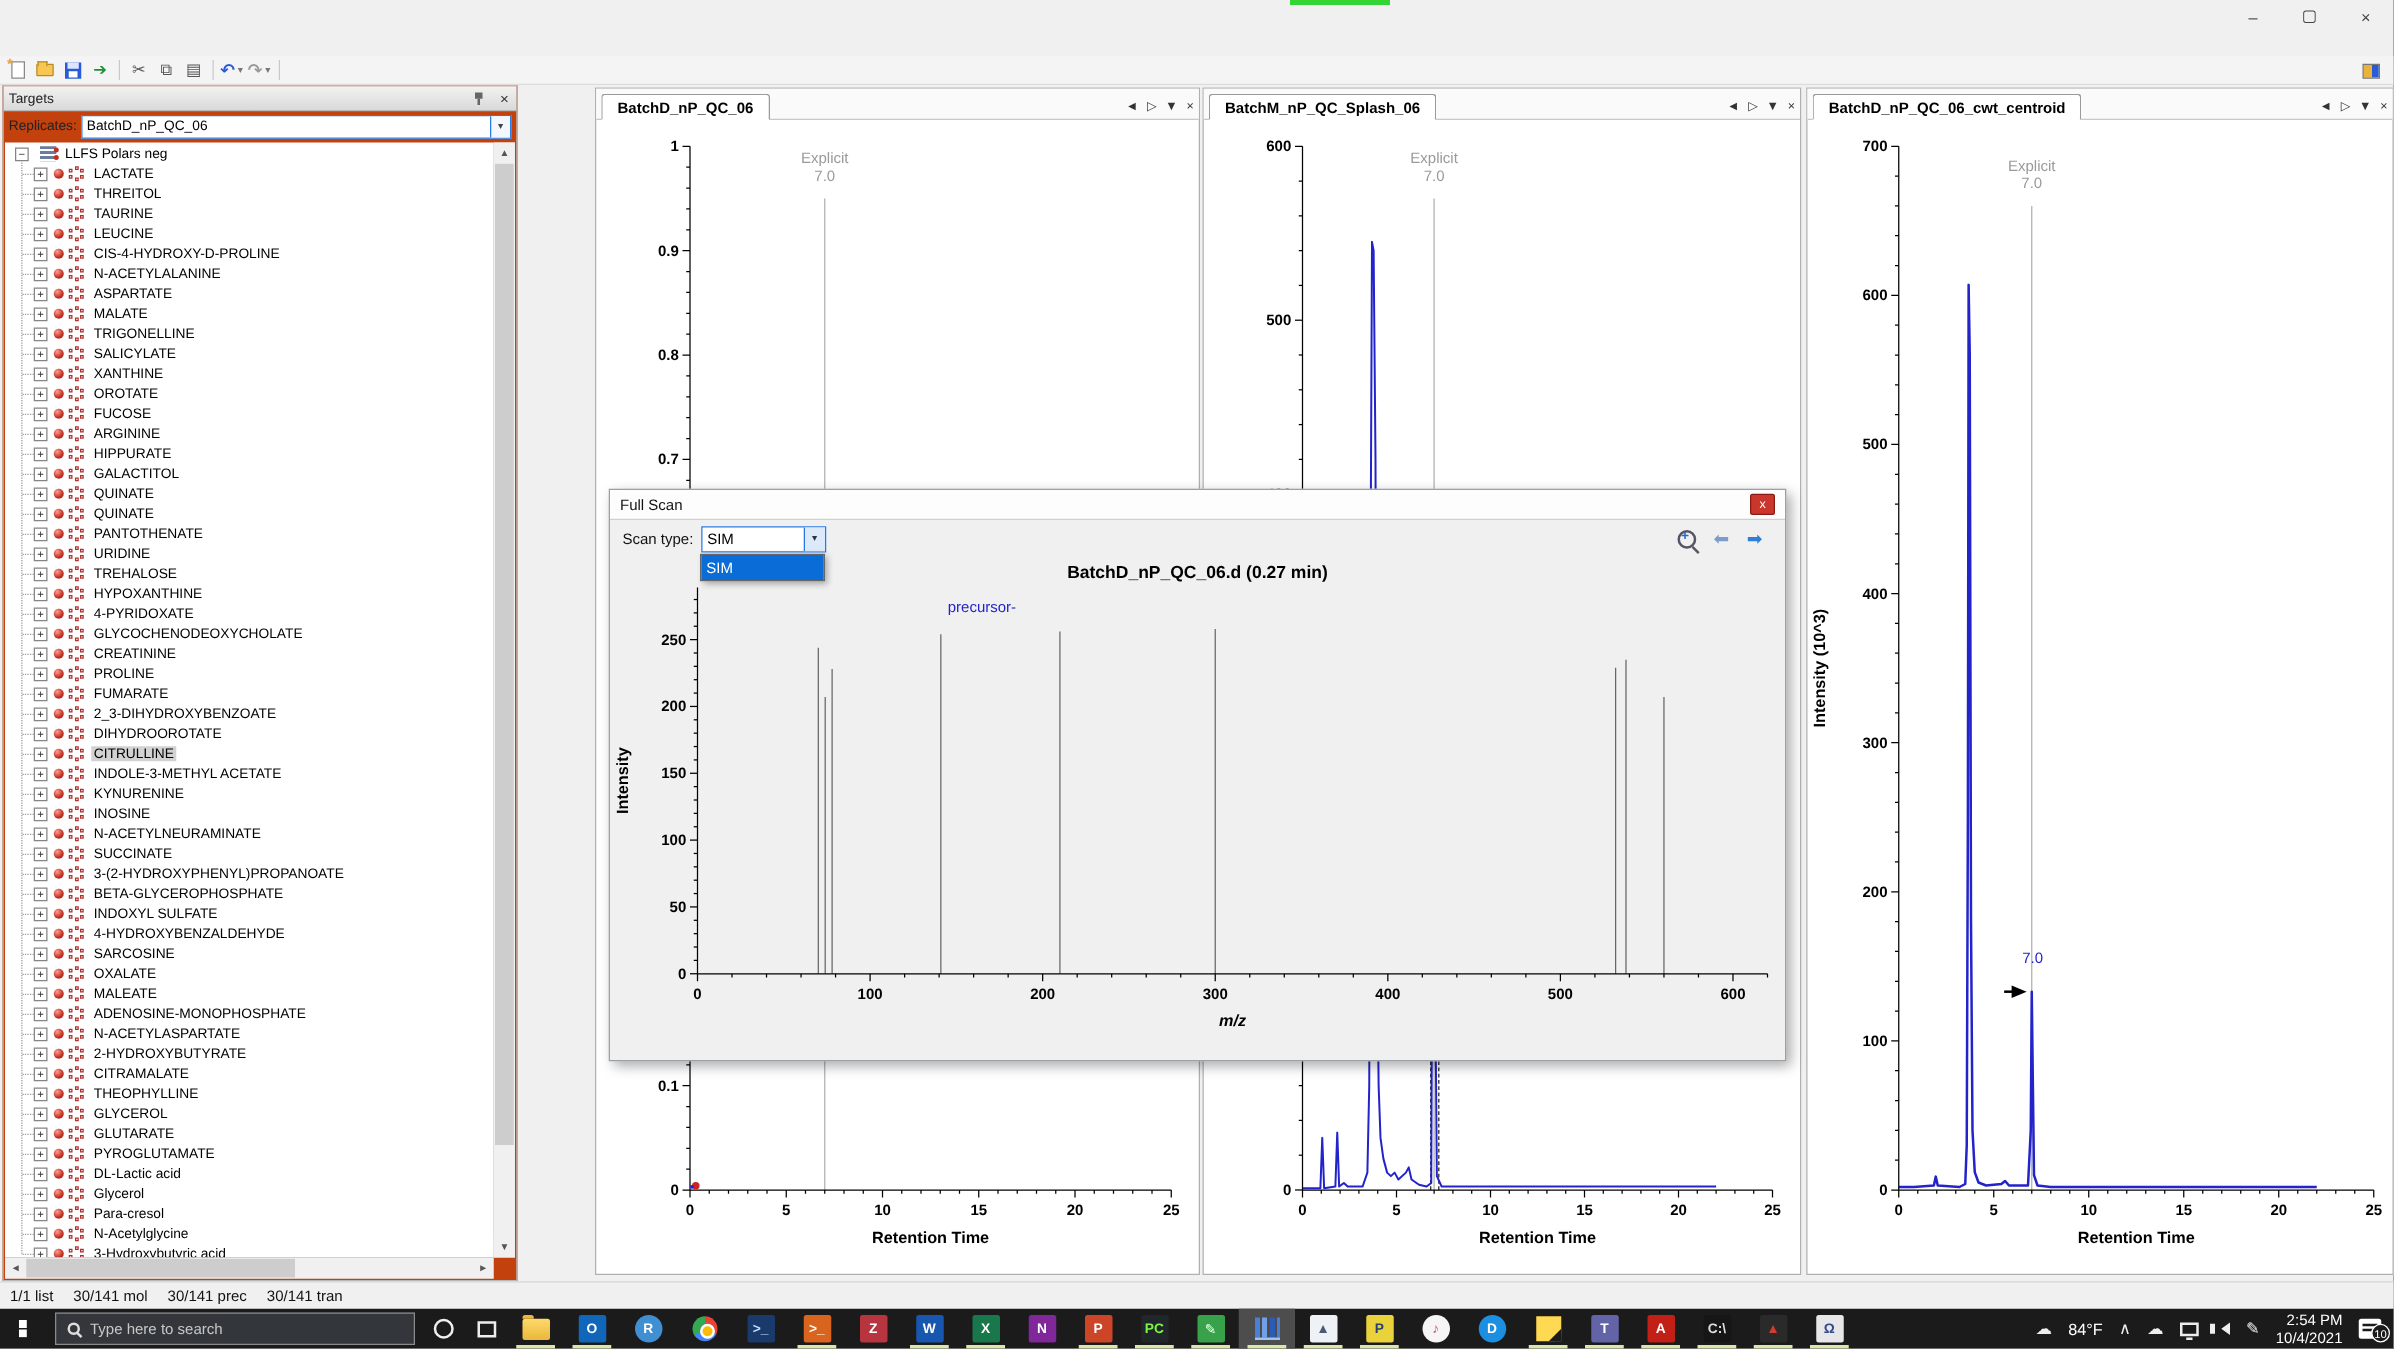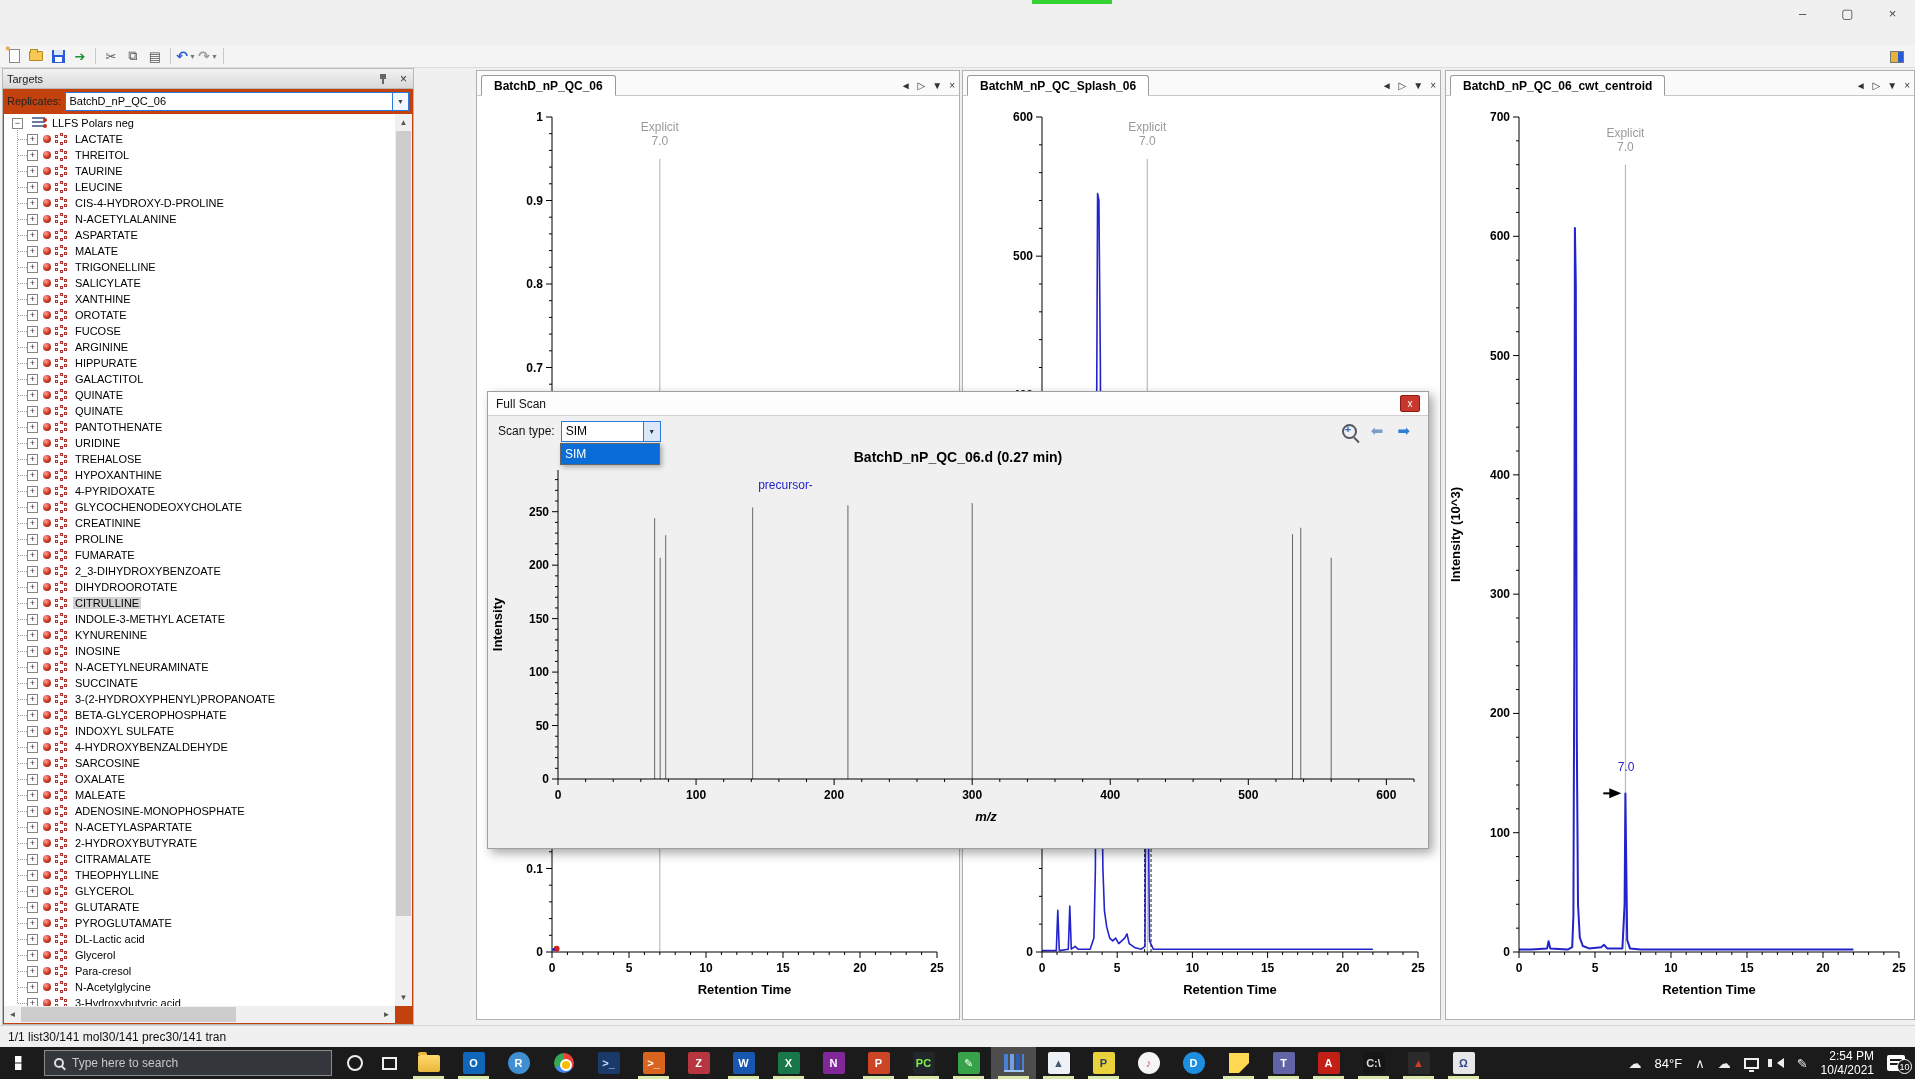--- a/index.html
+++ b/index.html
@@ -87,21 +87,21 @@
   .d-icons{margin-left:auto;display:flex;align-items:center;gap:14px;padding-right:8px;}
   .mag{width:15px;height:15px;border:2px solid #556;border-radius:50%;position:relative;}
   .mag::before{content:"+";position:absolute;left:1px;top:-3px;font-size:11px;color:#2a6cc4;font-weight:bold;}
   .mag::after{content:"";position:absolute;right:-5px;bottom:-4px;width:7px;height:2px;background:#556;transform:rotate(45deg);}
   .arr-l{font-size:15px;color:#7d9cc9;}
   .arr-r{font-size:15px;color:#2f7fd6;}
   .d-chart-title{text-align:center;font-size:14px;font-weight:bold;color:#000;height:22px;line-height:22px;}
   
   .statusbar{position:absolute;left:0;right:0;bottom:32px;height:22px;background:#f0f0f0;border-top:1px solid #d5d5d5;display:flex;align-items:center;padding:0 8px;}
   .statusbar .ready{font-size:12px;color:#111;flex:1;}
-  .statusbar .stats{display:flex;}
+  .statusbar .stats{display:flex;gap:16px;}
   .statusbar .stats span{font-size:12px;color:#111;}
   .taskbar{position:absolute;left:0;right:0;bottom:0;height:32px;background:#1b1b1b;display:flex;align-items:center;z-index:100;}
   .tb-start{width:44px;height:32px;display:flex;align-items:center;justify-content:center;}
   .winlogo{width:14px;height:14px;background:conic-gradient(#fff 0 100%);clip-path:polygon(0 0,46% 0,46% 46%,0 46%,0 54%,46% 54%,46% 100%,0 100%,0 0);position:relative;}
   .winlogo::after{content:"";position:absolute;left:54%;top:0;width:46%;height:46%;background:#fff;box-shadow:0 8px 0 #fff;}
   .tb-search{width:288px;height:26px;background:#33373b;border:1px solid #8a8a8a;display:flex;align-items:center;gap:8px;padding:0 9px;margin-right:6px;}
   .tb-search .mag2{width:10px;height:10px;border:2px solid #ddd;border-radius:50%;position:relative;flex:0 0 10px;}
   .tb-search .mag2::after{content:"";position:absolute;right:-4px;bottom:-3px;width:5px;height:2px;background:#ddd;transform:rotate(45deg);}
   .tb-search .ph{font-size:12px;color:#c8c8c8;}
   .tb-circle{width:34px;display:flex;justify-content:center;}

